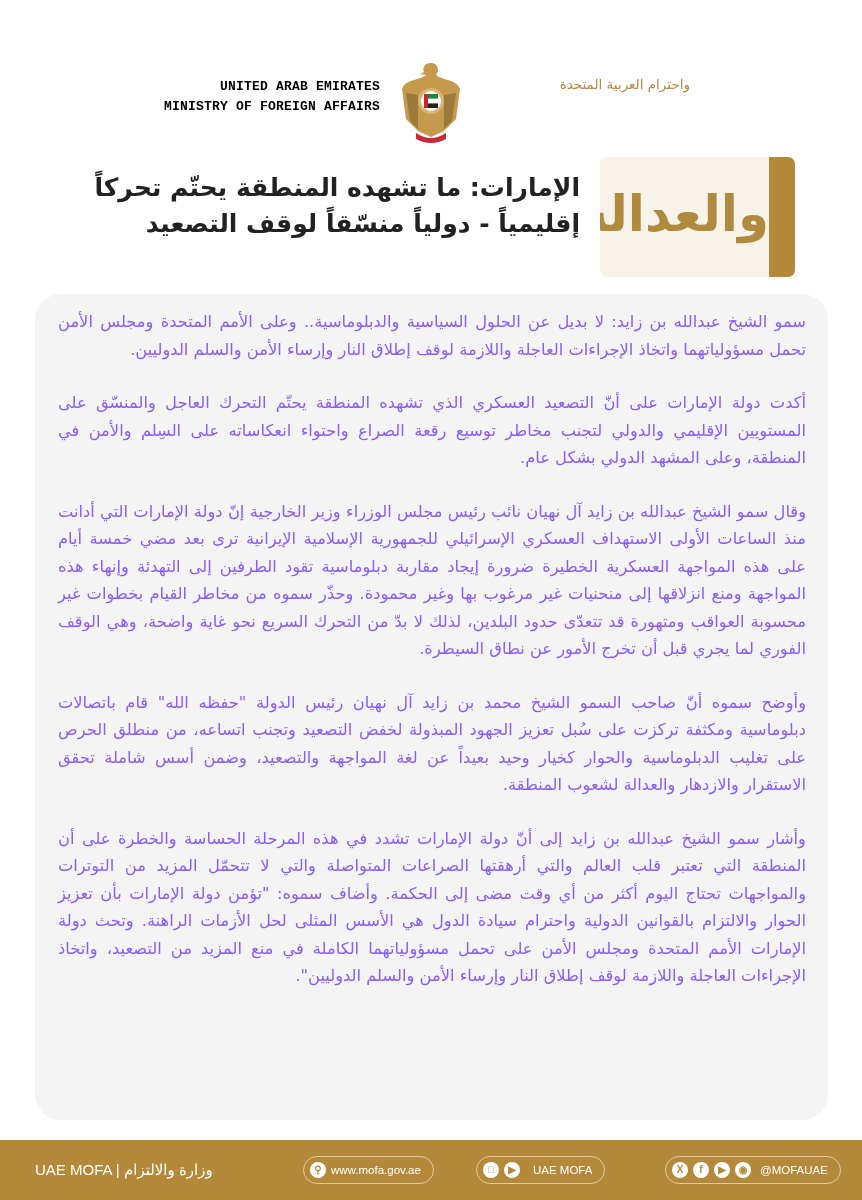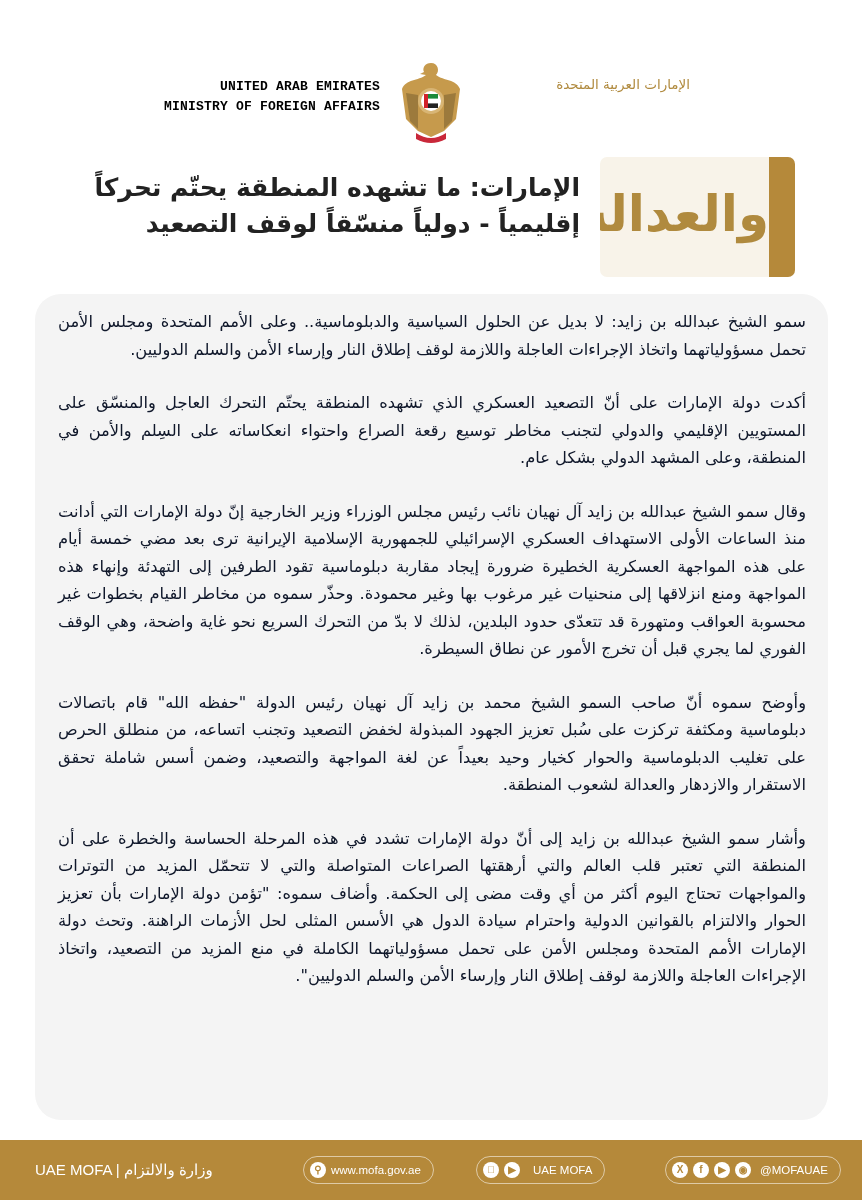--- a/index.html
+++ b/index.html
@@ -15,21 +15,21 @@
   .emblem { position: absolute; left: 398px; top: 4px; width: 66px; height: 88px; }
   .badge { position: absolute; left: 600px; top: 157px; width: 195px; height: 120px; border-radius: 7px;
     background: #f8f3e9; overflow: hidden; }
   .badge-bar { position: absolute; right: 0; top: 0; width: 26px; height: 100%; background: #b5893a; }
   .badge-text { position: absolute; left: 0; right: 26px; top: 22px; text-align: center; color: #b08a3e;
     font-family: "DejaVu Sans", sans-serif; font-weight: bold; font-size: 50px; direction: rtl; line-height: 70px; letter-spacing: 6px; }
   .title { position: absolute; right: 282px; top: 170px; width: 560px; text-align: right; direction: rtl;
     color: #222; font-family: "DejaVu Sans", sans-serif; font-weight: bold; font-size: 25px; line-height: 36px; }
   .panel { position: absolute; left: 35px; top: 294px; width: 793px; height: 826px; background: #f4f4f4; border-radius: 26px; }
   .body-text { position: absolute; left: 58px; top: 308px; width: 748px; direction: rtl; text-align: justify;
-    color: #0f172a; font-family: "DejaVu Sans", sans-serif; font-size: 16.3px; line-height: 27.5px; }
+    color: #8b5cf6; font-family: "DejaVu Sans", sans-serif; font-size: 16.3px; line-height: 27.5px; }
   .body-text p { margin: 0 0 26px 0; text-align-last: right; }
   .footer { position: absolute; left: 0; top: 1140px; width: 862px; height: 60px; background: #b5893a; }
   .footer-brand { position: absolute; left: 35px; top: 19px; color: #fff; font-family: "Liberation Sans", sans-serif;
     font-size: 15px; line-height: 22px; white-space: nowrap; }
   .pill { position: absolute; top: 16px; height: 26px; border: 1px solid rgba(255,255,255,0.55); border-radius: 14px;
     display: flex; align-items: center; padding: 0 12px 0 6px; gap: 5px; color: #fff;
     font-family: "Liberation Sans", sans-serif; font-size: 11.5px; white-space: nowrap; }
   .ico { width: 16px; height: 16px; border-radius: 50%; background: #fff; color: #b5893a; display: inline-flex;
     align-items: center; justify-content: center; font-size: 10px; font-weight: bold; line-height: 1; }
 </style>
@@ -45,21 +45,21 @@
     <path d="M33 4 C27 4 24 9 26 13 L22 15 L28 16 C20 22 8 20 4 30 L8 60 L20 72 L33 78 L46 72 L58 60 L62 30 C58 20 46 22 38 16 C42 12 40 4 33 4 Z" fill="#c69a4c"></path>
     <path d="M8 34 L12 62 L20 70 L20 36 Z M58 34 L54 62 L46 70 L46 36 Z" fill="#9c7a3c"></path>
     <circle cx="33" cy="42" r="13" fill="#d8b574"></circle>
     <circle cx="33" cy="42" r="10" fill="#fff"></circle>
     <rect x="26" y="35" width="4" height="14" fill="#d2232a"></rect>
     <rect x="30" y="35" width="10" height="4.6" fill="#1a8a3a"></rect>
     <rect x="30" y="44.4" width="10" height="4.6" fill="#222"></rect>
     <path d="M18 74 Q33 84 48 74 L48 80 Q33 88 18 80 Z" fill="#c9283a"></path>
   </svg>
   <div class="ar-name">
-    <div>الإمارات العربية المتحدة</div>
+    <div>واحترام العربية المتحدة</div>
   </div>
 </div>
 
 <div class="badge">
   <div class="badge-text">والعدالة</div>
   <div class="badge-bar"></div>
 </div>
 
 <div class="title">
   <div>الإمارات: ما تشهده المنطقة يحتّم تحركاً</div>

